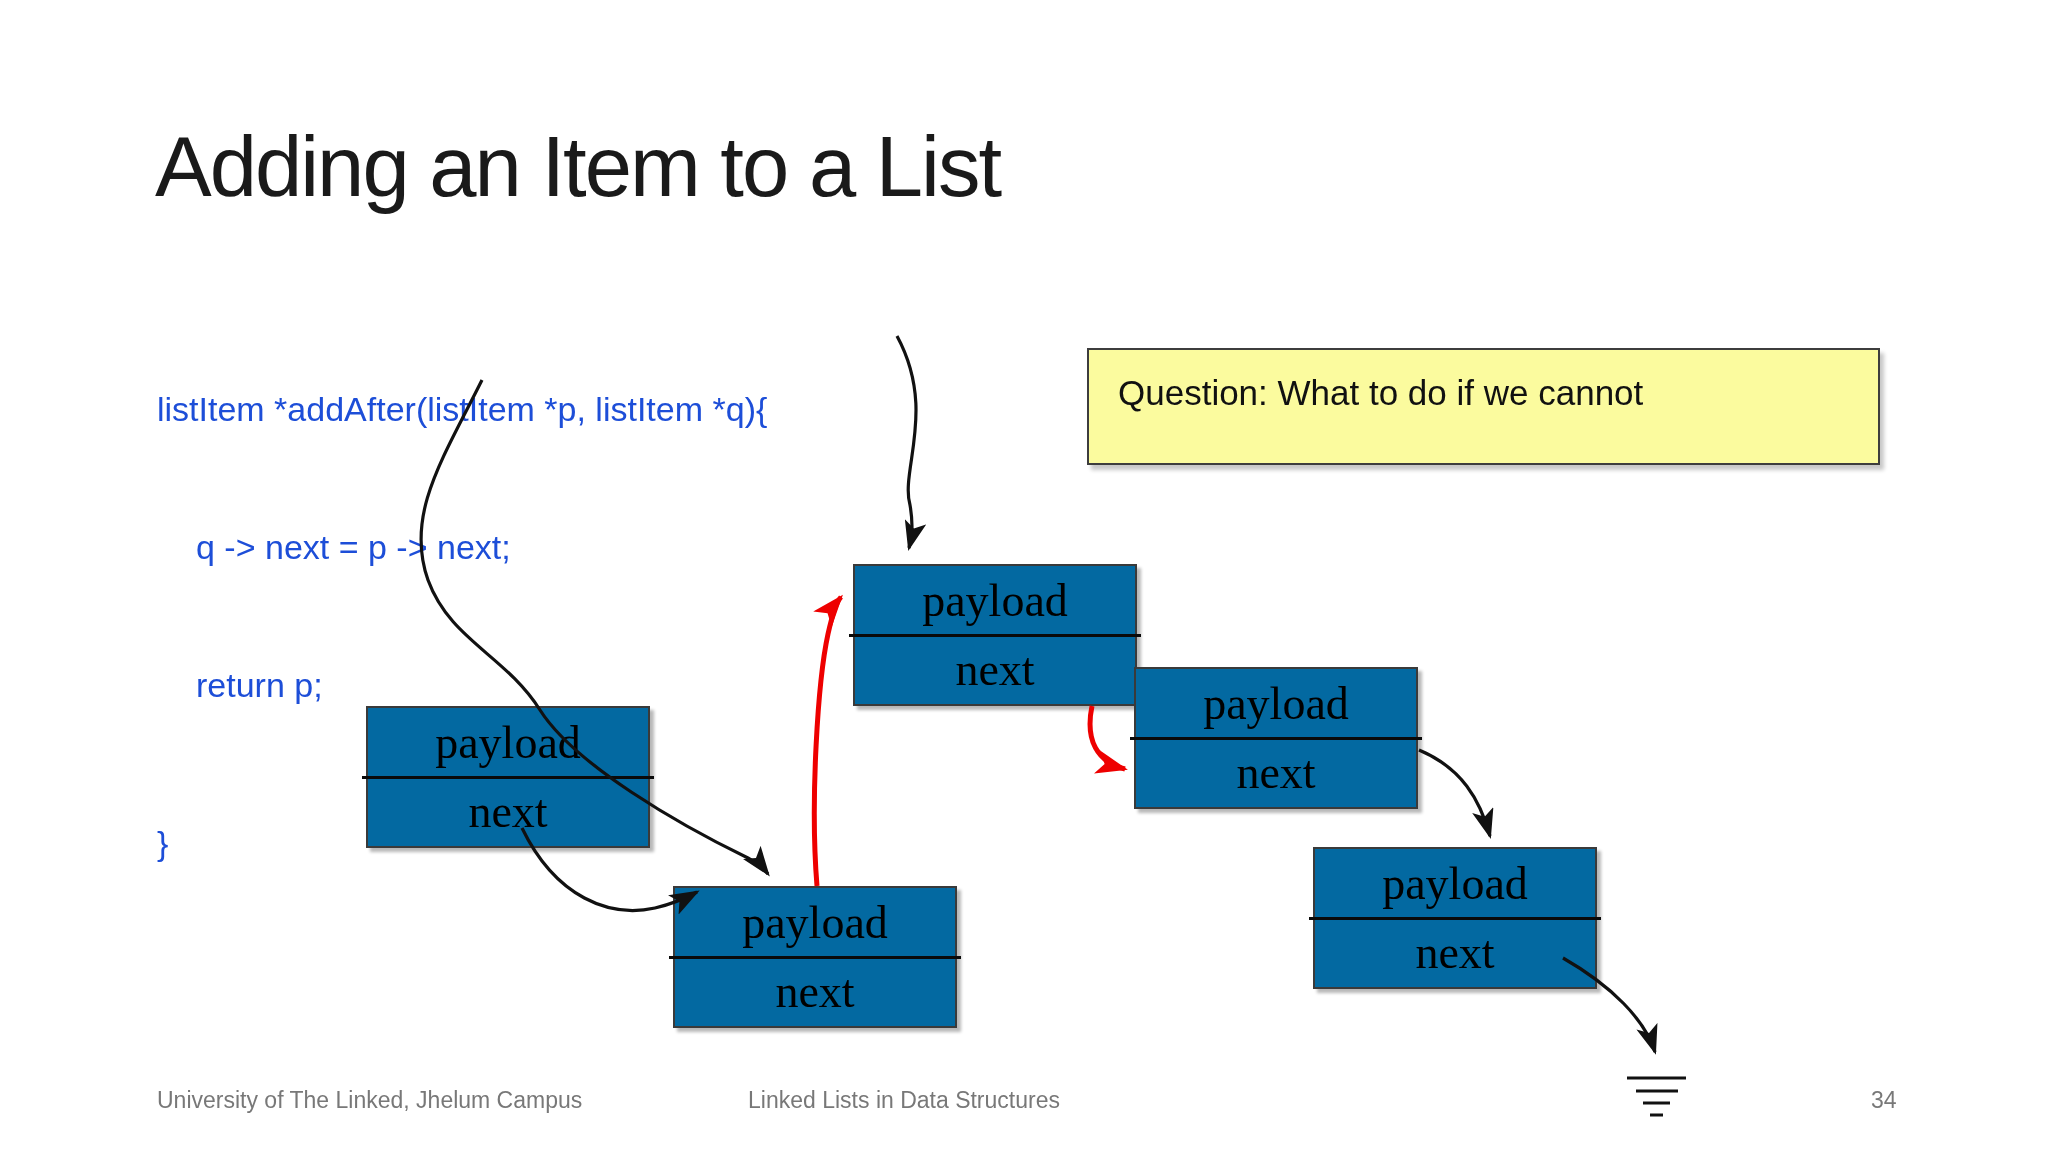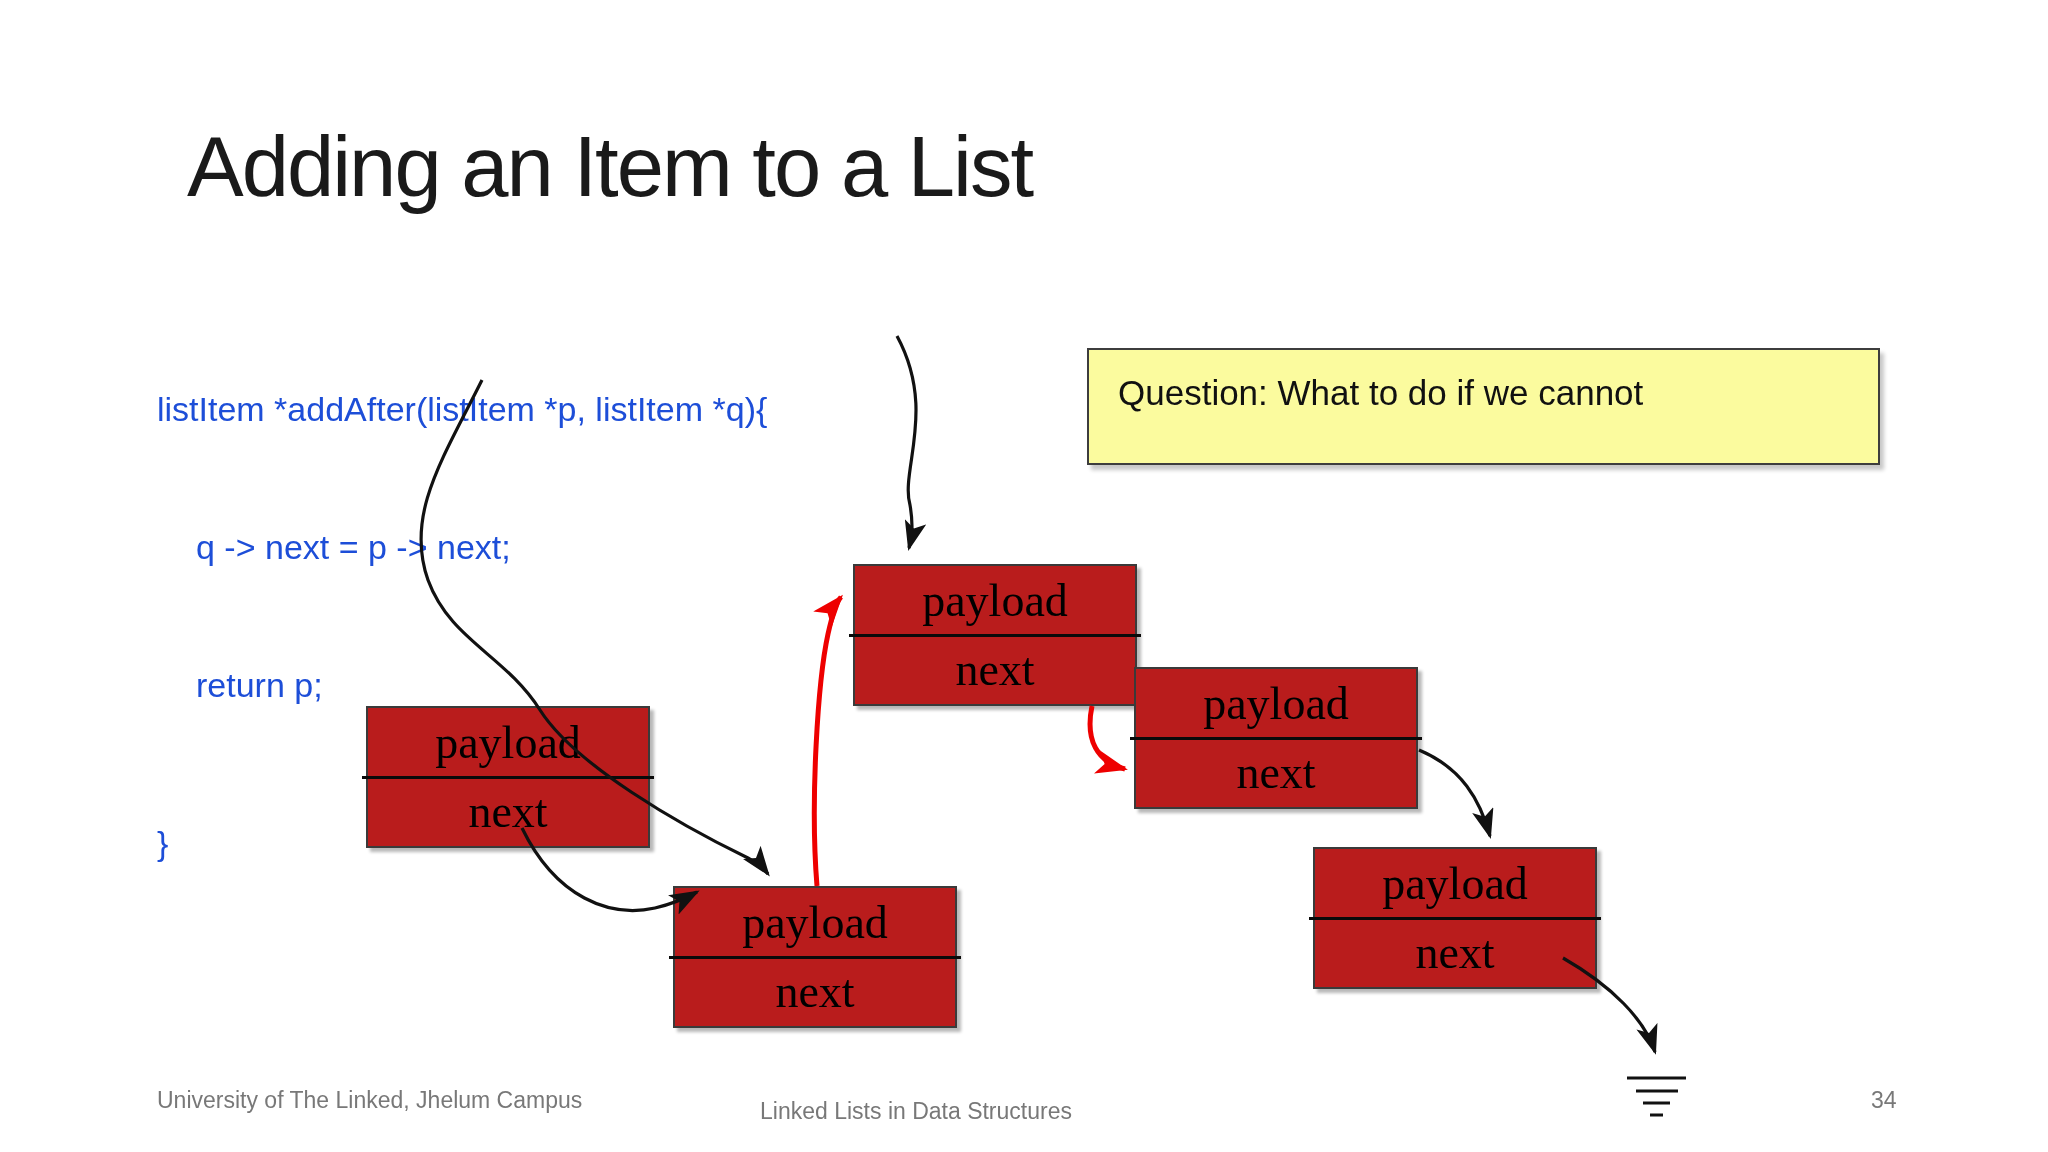--- a/index.html
+++ b/index.html
@@ -6,60 +6,60 @@
   .slide{
     position:relative;
     width:2048px;height:1152px;
     background:#ffffff;
     overflow:hidden;
     font-family:"Liberation Sans", sans-serif;
   }
   .title{
     position:absolute;left:155px;top:118px;
     font-size:85px;font-weight:300;letter-spacing:-2px;
-    color:#1a1a1a;white-space:nowrap;margin-left:32px;
+    color:#1a1a1a;white-space:nowrap;
   }
   .code{
     position:absolute;left:157px;top:294px;
     font-size:34px;line-height:46px;color:#1d4ed8;
     white-space:pre;
   }
   .code .indent{padding-left:39px;}
   .code .closing{margin-top:20px;}
   .question-box{
     position:absolute;left:1087px;top:348px;width:793px;height:117px;
     box-sizing:border-box;
     background:#FBFB9E;border:2px solid #3d3d3d;
     box-shadow:4px 5px 4px rgba(0,0,0,0.22);
     padding:18px 0 0 29px;
     font-size:35px;line-height:49px;color:#111111;
   }
   .question-box em{font-style:italic;}
   .node{
     position:absolute;width:284px;height:142px;
     box-sizing:border-box;
-    background:#b91c1c;border:2px solid #3a3a3a;
+    background:#0369a1;border:2px solid #3a3a3a;
     box-shadow:4px 4px 3px rgba(0,0,0,0.28);
   }
   .node .row{
     height:69px;display:flex;align-items:center;justify-content:center;
     font-family:"Liberation Serif", serif;
     font-size:46px;color:#000000;
   }
   .node .divider{
     position:absolute;left:-6px;right:-6px;top:68px;height:3px;
     background:#0a0a0a;
   }
   .arrows{position:absolute;left:0;top:0;width:2048px;height:1152px;}
   .footer{
     position:absolute;top:1087px;left:0;width:2048px;
     font-size:23px;color:#787878;
   }
   .footer .left{position:absolute;left:157px;top:0;}
-  .footer .center{position:absolute;left:0;width:1808px;text-align:center;top:11px;margin-left:12px;}
+  .footer .center{position:absolute;left:0;width:1808px;text-align:center;top:0;}
   .footer .page{position:absolute;left:1871px;top:0;}
 </style>
 </head>
 <body>
 
 <div class="slide">
 
   <div class="title">Adding an Item to a List</div>
 
   <div class="code">

